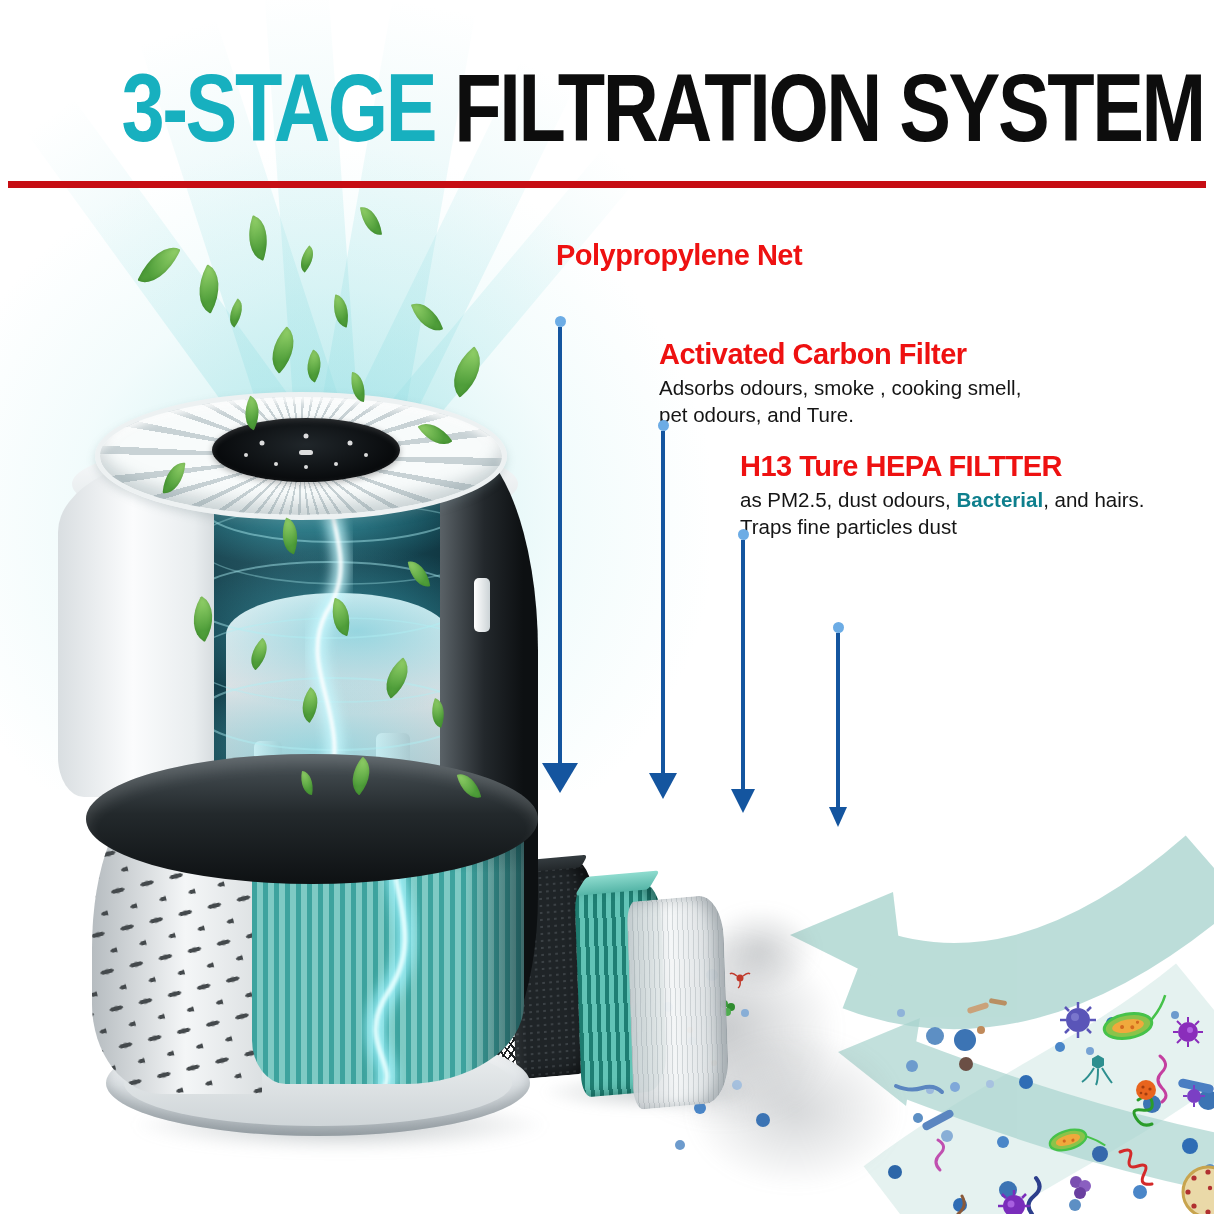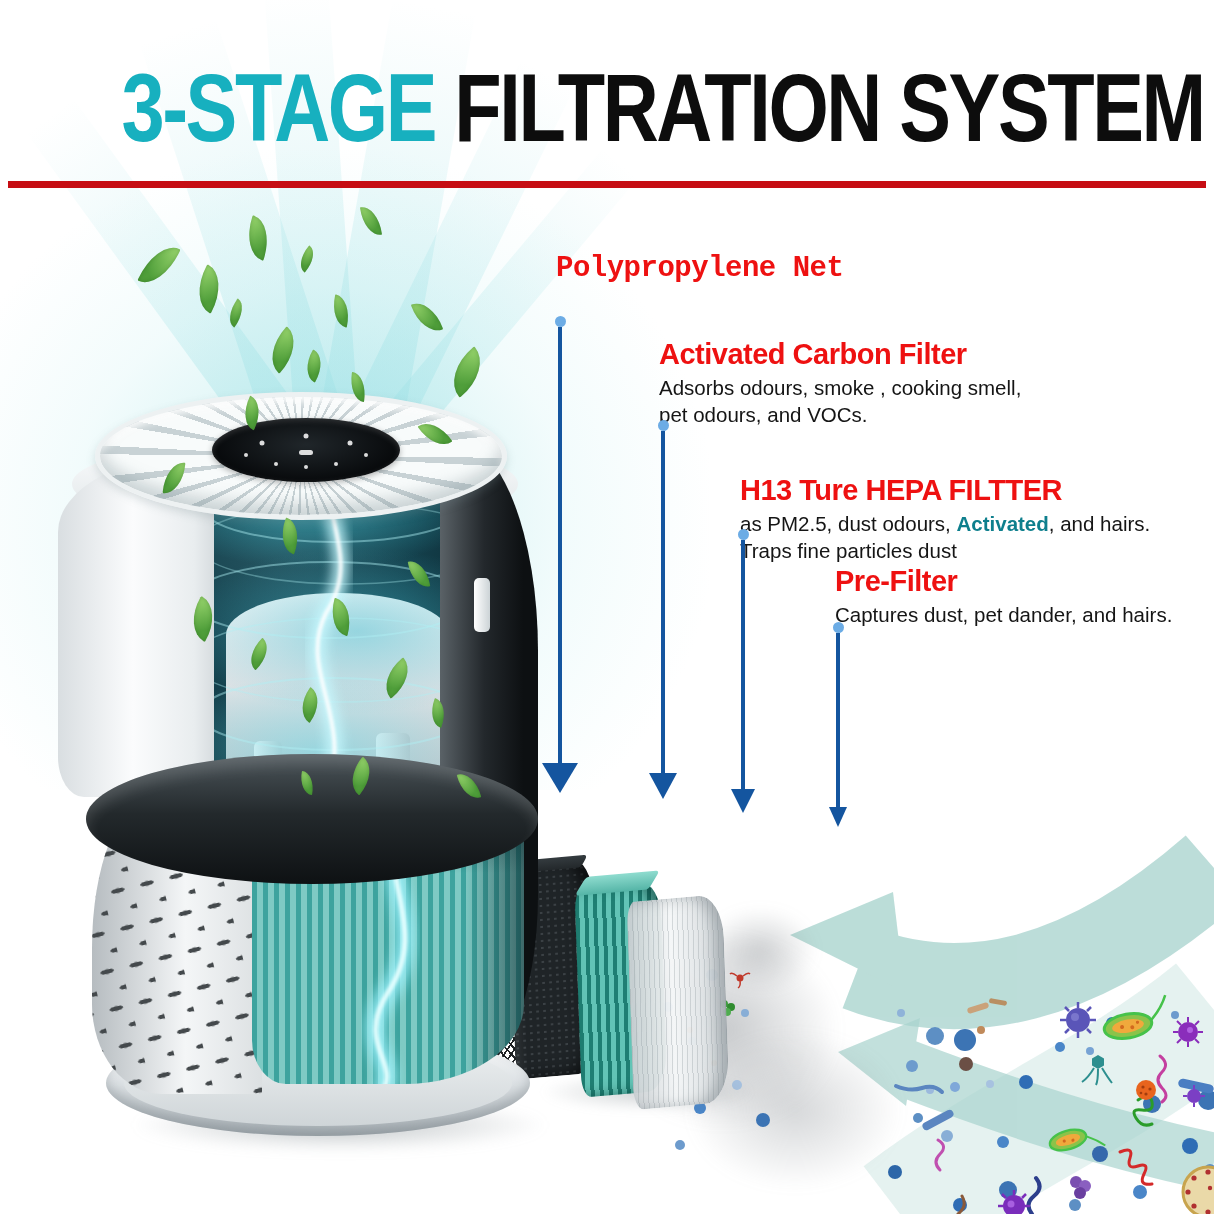--- a/index.html
+++ b/index.html
@@ -86,21 +86,21 @@
       background:radial-gradient(ellipse,rgba(128,138,143,.5),transparent 70%);}
   .leaf{position:absolute;border-radius:4% 100% 4% 100%;
       background:linear-gradient(135deg,#9bd76f,#4f9e3a 75%);
       box-shadow:inset 0 0 4px rgba(25,85,18,.35);}
 
   
   .ann{position:absolute;white-space:nowrap;}
   .ann h3{margin:0 0 3px 0;font-size:29px;font-weight:bold;color:#ee1111;letter-spacing:-.5px;}
   .ann p{margin:0;font-size:20.5px;line-height:27px;color:#151515;}
   .ann .hl{color:#0e7f8d;font-weight:bold;}
-  .b1{left:556px;top:252px;font-family:Liberation Mono, monospace;} .b2{left:659px;top:338px;} .b3{left:740px;top:450px;margin-top:24px;} .b4{left:835px;top:565px;}
+  .b1{left:556px;top:239px;} .b2{left:659px;top:338px;} .b3{left:740px;top:450px;} .b4{left:835px;top:565px;}
   .arrow{position:absolute;display:flex;flex-direction:column;align-items:center;}
   .arrow .dot{width:11px;height:11px;border-radius:50%;background:#6cace5;}
   .arrow .line{width:4px;background:#14559f;}
   .arrow .head{width:0;height:0;}
   .a1{left:542px;top:316px;} .a1 .line{height:436px;}
   .a1 .head{border-left:18px solid transparent;border-right:18px solid transparent;border-top:30px solid #14559f;}
   .a2{left:649px;top:420px;} .a2 .line{height:342px;}
   .a2 .head{border-left:14px solid transparent;border-right:14px solid transparent;border-top:26px solid #14559f;}
   .a3{left:731px;top:529px;} .a3 .line{height:249px;}
   .a3 .head{border-left:12px solid transparent;border-right:12px solid transparent;border-top:24px solid #14559f;}
@@ -437,29 +437,25 @@
       <div class="leaf" style="left: 350px; top: 760px; width: 22px; height: 32px; transform: rotate(40deg);"></div>
       <div class="leaf" style="left: 460px; top: 772px; width: 18px; height: 28px; transform: rotate(-15deg);"></div>
       <div class="leaf" style="left: 300px; top: 772px; width: 14px; height: 22px; transform: rotate(10deg);"></div>
     </div>
 
   <div class="ann b1">
     <h3>Polypropylene Net</h3>
   </div>
   <div class="ann b2">
     <h3>Activated Carbon Filter</h3>
-    <p><span>Adsorbs odours, smoke , cooking smell,</span><br><span>pet odours, and VOCs.</span></p>
+    <p><span>Adsorbs odours, smoke , cooking smell,</span><br><span>pet odours, and Ture.</span></p>
   </div>
   <div class="ann b3">
     <h3>H13 Ture HEPA FILTTER</h3>
-    <p><span>as PM2.5, dust odours, </span><span class="hl">Activated</span><span>, and hairs.</span><br><span>Traps fine particles dust</span></p>
-  </div>
-  <div class="ann b4">
-    <h3>Pre-Filter</h3>
-    <p>Captures dust, pet dander, and hairs.</p>
+    <p><span>as PM2.5, dust odours, </span><span class="hl">Bacterial</span><span>, and hairs.</span><br><span>Traps fine particles dust</span></p>
   </div>
 
   <div class="arrow a1">
     <div class="dot"></div>
     <div class="line"></div>
     <div class="head"></div>
   </div>
   <div class="arrow a2">
     <div class="dot"></div>
     <div class="line"></div>

